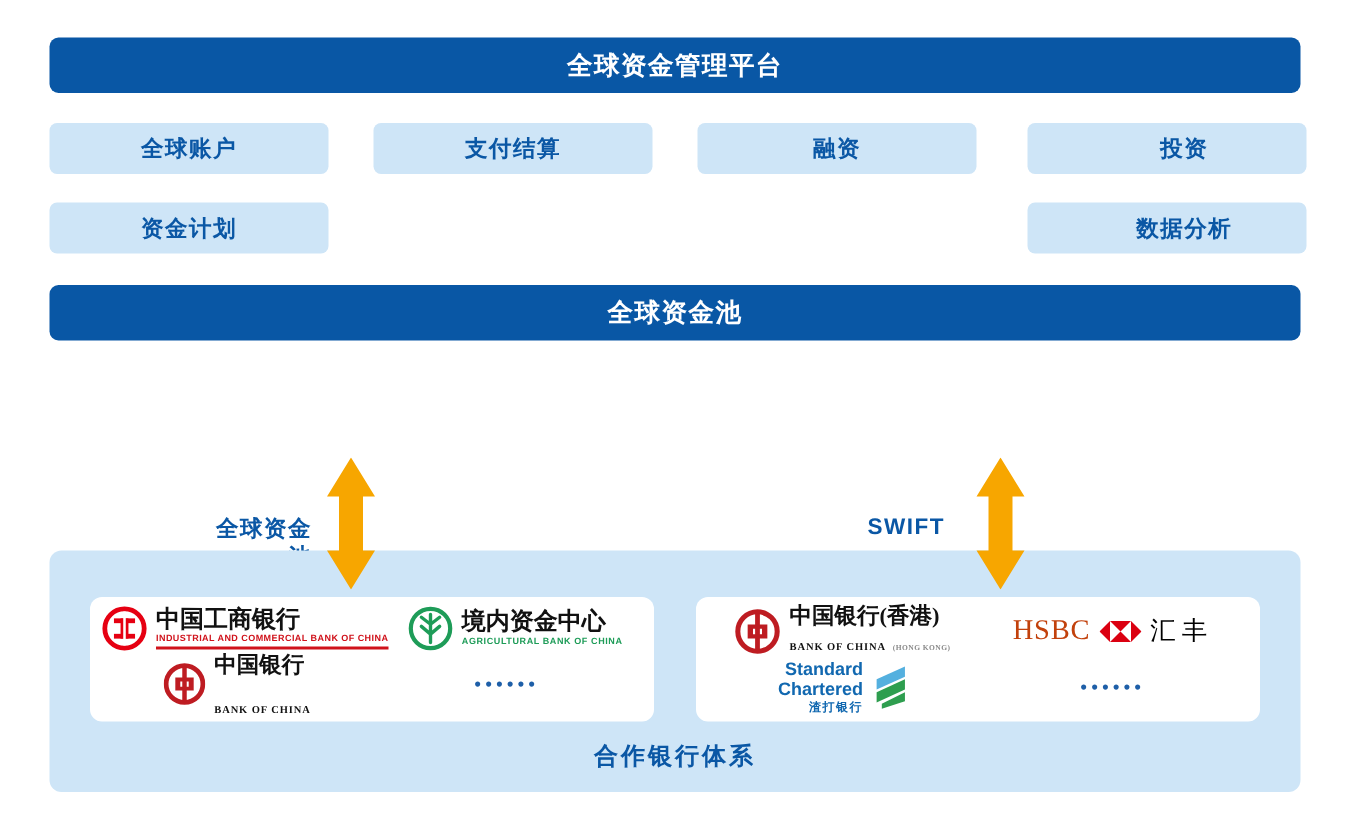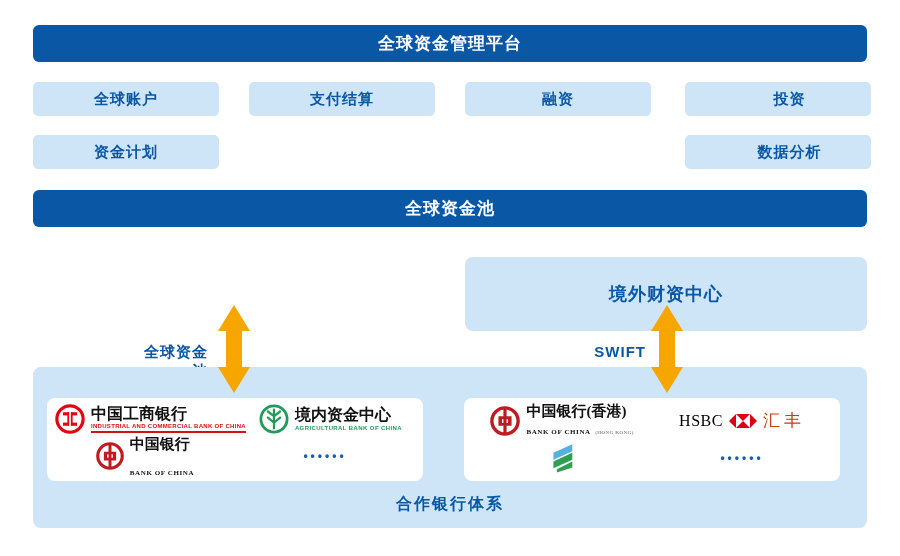--- a/index.html
+++ b/index.html
@@ -24,47 +24,47 @@
                 color:#0A57A5; font-size:18px; font-weight:bold; letter-spacing:1px; }
   .center-domestic { left:33px; width:403px; }
   .center-overseas { left:465px; width:402px; }
 
   .vertical-arrow { position:absolute; top:305px; width:36px; height:88px; z-index:5; }
   .arrow-left { left:216px; } .arrow-right { left:649px; }
 
   .link-label { position:absolute; top:343px; color:#0A57A5; font-size:15px; font-weight:bold;
                 letter-spacing:1px; text-align:right; }
   .link-domestic { left:132px; width:76px; }
-  .link-overseas { left:572px; width:74px; }
+  .link-overseas { left:556px; width:74px; }
 
   .partner-container { position:absolute; left:33px; top:367px; width:834px; height:161px;
                        background:#CEE5F7; border-radius:8px; }
   .partner-title { position:absolute; top:127px; left:0; width:100%; text-align:center;
                    color:#0A57A5; font-size:16px; font-weight:bold; letter-spacing:2px; }
 
   .bank-panel { position:absolute; top:31px; width:376px; height:83px; background:#ffffff; border-radius:8px;
                 display:flex; flex-direction:column; justify-content:space-evenly; padding:4px 8px; }
-  .panel-domestic { left:14px; } .panel-overseas { left:431px; }
+  .panel-domestic { left:27px; } .panel-overseas { left:431px; }
   .bank-row { display:flex; flex:1; align-items:center; }
   .bank-cell { flex:1; display:flex; align-items:center; justify-content:center; gap:6px; }
 
   .bank-name-hei { color:#111111; font-size:16px; font-weight:bold; white-space:nowrap; }
   .bank-name-kai { color:#111111; font-size:15px; font-weight:bold; white-space:nowrap;
                    font-family:"Liberation Serif", serif; }
   .sub-icbc { color:#D0121B; font-size:6px; font-weight:bold; letter-spacing:0.3px; white-space:nowrap;
               border-bottom:2px solid #D0121B; padding-bottom:1px; }
   .sub-abc { color:#1E9C58; font-size:6px; font-weight:bold; letter-spacing:0.4px; white-space:nowrap; }
   .sub-boc { color:#111111; font-size:7px; font-weight:bold; letter-spacing:0.6px; white-space:nowrap;
              font-family:"Liberation Serif", serif;margin-top:16px; }
   .sub-note { color:#8a8a8a; font-size:5px; font-weight:bold; letter-spacing:0.3px;
               font-family:"Liberation Serif", serif; }
   .bank-text-col { display:flex; flex-direction:column; align-items:flex-start; line-height:1.15; }
 
-  .hsbc-word { color:#000000; font-size:16px; font-family:"Liberation Serif", serif; letter-spacing:0.5px; }
-  .hsbc-cjk { color:#c2410c; font-size:17px; font-weight:300; letter-spacing:4px; white-space:nowrap; }
+  .hsbc-word { color:#c2410c; font-size:19px; font-family:"Liberation Serif", serif; letter-spacing:0.5px; }
+  .hsbc-cjk { color:#000000; font-size:17px; font-weight:300; letter-spacing:4px; white-space:nowrap; }
 
   .sc-text-col { display:flex; flex-direction:column; align-items:flex-end; line-height:1.1; }
   .sc-word { color:#1168B0; font-size:12px; font-weight:bold; white-space:nowrap; }
   .sc-cjk { color:#1168B0; font-size:8px; font-weight:bold; letter-spacing:1px; margin-top:1px; white-space:nowrap; }
 
   .dots { color:#1E5FA8; font-size:12px; font-weight:bold; letter-spacing:3px; white-space:nowrap; }
 </style>
 </head>
 <body>
 
@@ -78,23 +78,20 @@
   <div class="feat r1 c1">全球账户</div>
   <div class="feat r1 c3">融资</div>
   <div class="feat r1 c4">投资</div>
   <div class="feat r2 c1">资金计划</div>
   <div class="feat r2 c4">数据分析</div>
 
   <div class="bar bar-pool">
     <span>全球资金池</span>
   </div>
 
-  <div class="center-box center-overseas">
-    <span>境外财资中心</span>
-  </div>
 
   <svg class="vertical-arrow arrow-left" viewBox="0 0 36 88">
     <polygon points="18,0 34,26 26,26 26,62 34,62 18,88 2,62 10,62 10,26 2,26" fill="#F7A600"></polygon>
   </svg>
   <svg class="vertical-arrow arrow-right" viewBox="0 0 36 88">
     <polygon points="18,0 34,26 26,26 26,62 34,62 18,88 2,62 10,62 10,26 2,26" fill="#F7A600"></polygon>
   </svg>
   <div class="link-label link-domestic">全球资金池</div>
   <div class="link-label link-overseas">SWIFT</div>
 
@@ -166,20 +163,25 @@
             <polygon points="0,16 16,0 16,32" fill="#DB0011"></polygon>
             <polygon points="64,16 48,0 48,32" fill="#DB0011"></polygon>
             <polygon points="16,0 48,0 32,16" fill="#DB0011"></polygon>
             <polygon points="16,32 48,32 32,16" fill="#DB0011"></polygon>
           </svg>
           <span class="hsbc-cjk">汇丰</span>
         </div>
       </div>
       <div class="bank-row">
         <div class="bank-cell">
+          <div class="sc-text-col">
+            <span class="sc-word">Standard</span>
+            <span class="sc-word">Chartered</span>
+            <span class="sc-cjk">渣打银行</span>
+          </div>
           <svg width="24" height="30" viewBox="0 0 28 34">
             <polygon points="26,1 26,9 4,19 4,11" fill="#54B0DF"></polygon>
             <polygon points="4,21 26,11 26,19 4,29" fill="#2E9E4F"></polygon>
             <polygon points="8,30 26,21 26,28 8,34" fill="#2E9E4F"></polygon>
           </svg>
         </div>
         <div class="bank-cell">
           <span class="dots">••••••</span>
         </div>
       </div>

